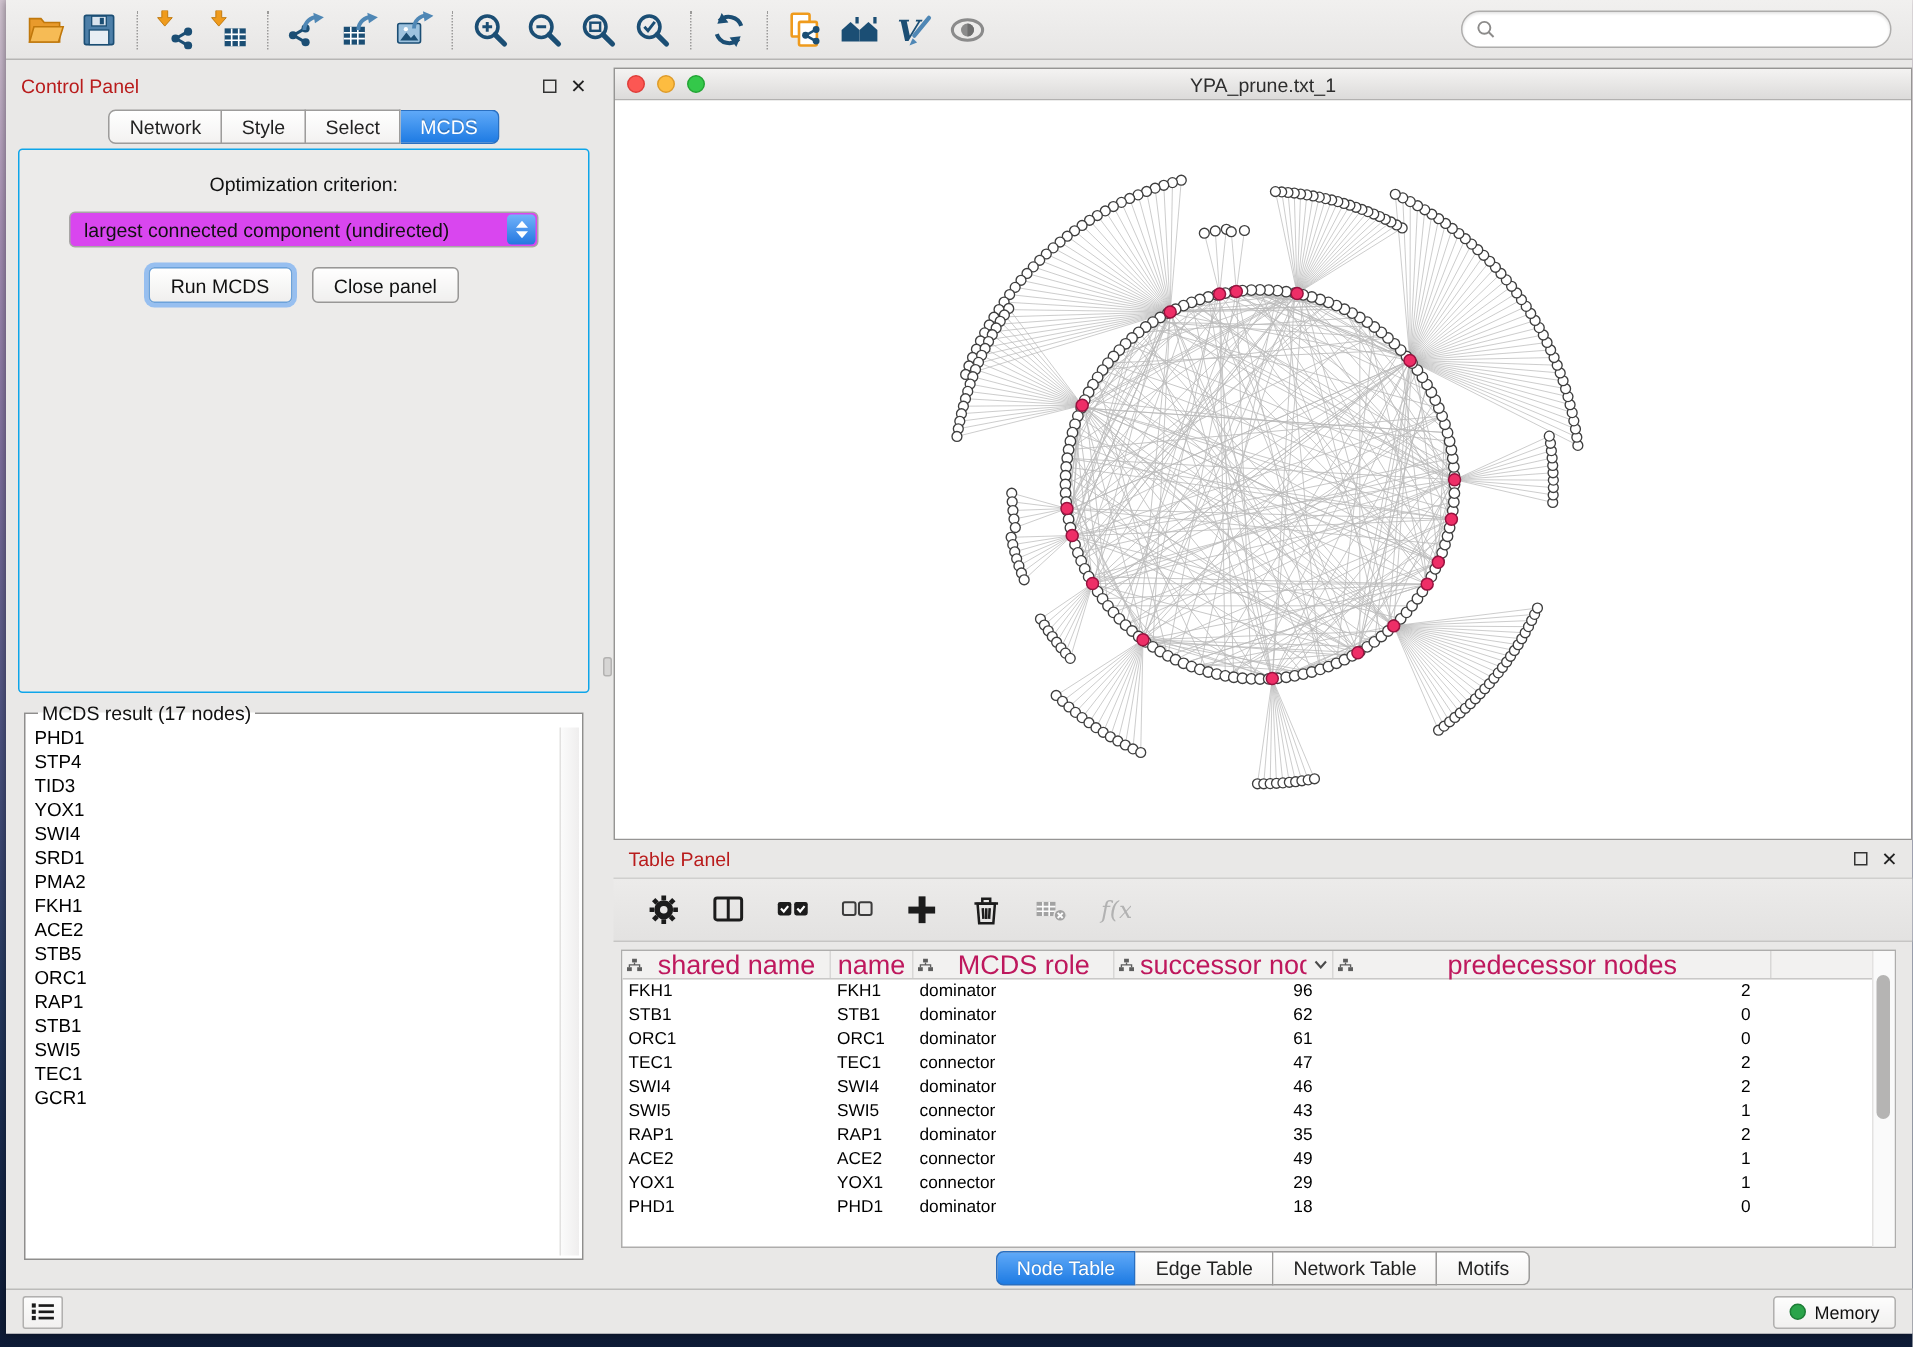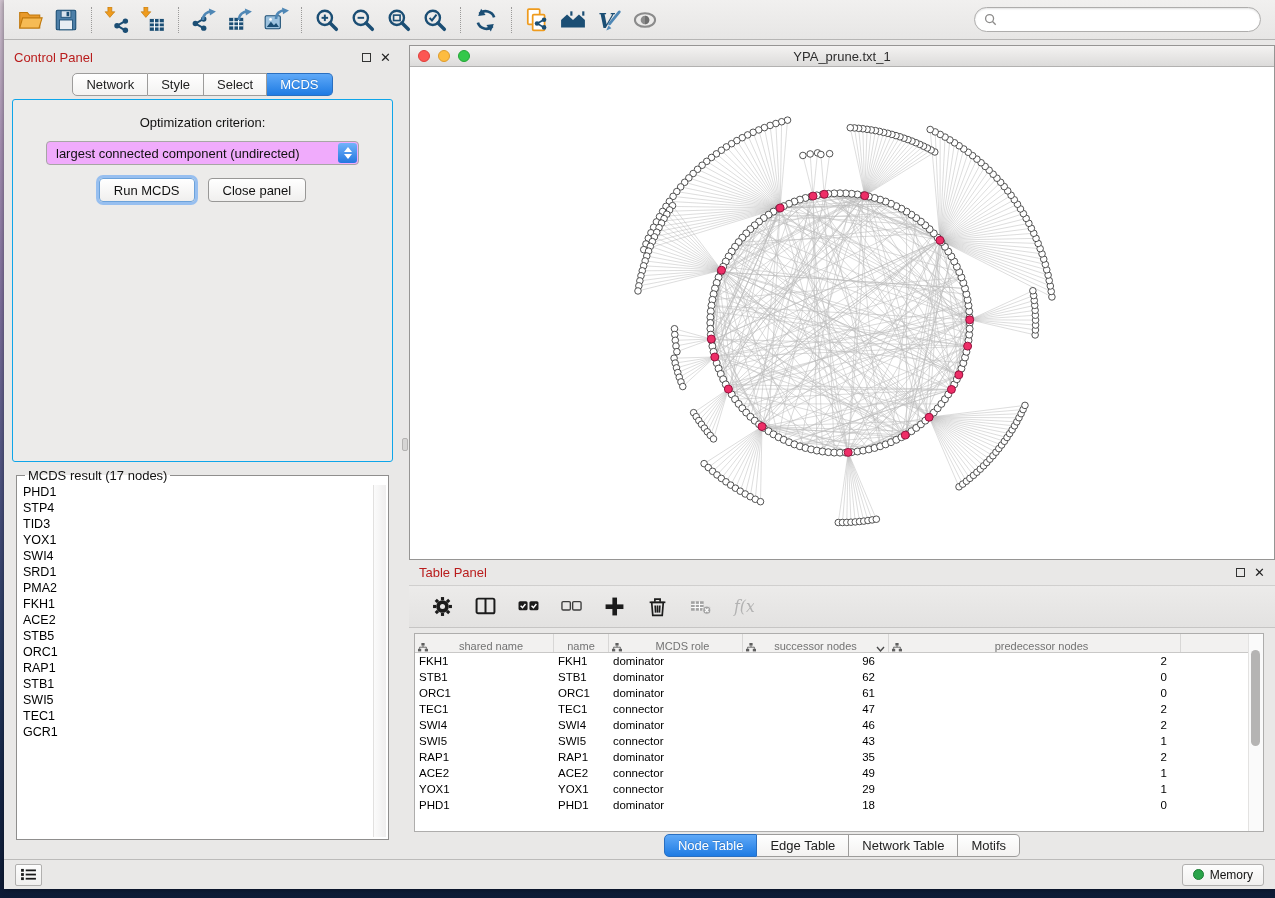--- a/index.html
+++ b/index.html
@@ -52,21 +52,21 @@
     color:#fff; border-color:#2a6fc0; text-shadow:0 -1px 0 rgba(0,0,0,.2);
   }
   #cp-tabbar { margin-top:3px; }
   #cp-box {
     margin:3px 8px 0 8px; height:363px; flex:none;
     background:#ecebea; border:1px solid #0ea5e9; border-radius:3px;
   }
   #opt-label { text-align:center; font-size:13px; margin-top:15px; color:#111; }
   #dropdown {
     width:313px; height:24px; margin:11px auto 0 auto; position:relative;
-    background:#f0abfc; border:1px solid #a7a6a5; border-radius:4px;
+    background:#d946ef; border:1px solid #a7a6a5; border-radius:4px;
     font-size:13px; display:flex; align-items:center; padding-left:9px; color:#111;
   }
   #dd-stepper {
     position:absolute; right:1px; top:1px; width:19px; height:20px; border-radius:3px;
     background:linear-gradient(#71b3fa,#2477e0);
     display:flex; flex-direction:column; align-items:center; justify-content:center; gap:2px;
   }
   #btn-row { display:flex; justify-content:center; gap:13px; margin-top:13px; }
   .pbtn {
     height:24px; padding:0 14px; font-size:13px; color:#111;
@@ -117,21 +117,21 @@
   }
   .tpbtn { width:24px; height:24px; display:flex; align-items:center; justify-content:center; }
   .tpbtn.disabled { opacity:.9; }
   #table-wrap {
     flex:1; margin:5px 11px 0 5px; background:#fff; border:1px solid #aeadac;
     display:flex; min-height:0; position:relative;
   }
   #table-main { flex:1; display:flex; flex-direction:column; min-width:0; }
   #thead { display:flex; height:19px; flex:none; background:#f2f1f0; border-bottom:1px solid #c9c8c7; }
   .th {
-    display:flex; align-items:flex-end; font-size:11px; color:#737373;
+    display:flex; align-items:center; font-size:18px; color:#be185d;
     border-right:1px solid #d8d7d6; padding:0 3px; position:relative;
   }
   .th .lbl { flex:1; text-align:center; white-space:nowrap; overflow:hidden; }
   .th:last-child { border-right:none; }
   #tbody { flex:1; overflow:hidden; }
   .tr { display:flex; height:16px; align-items:center; }
   .td { font-size:11.5px; color:#000; white-space:nowrap; overflow:hidden; padding:0 4px; }
   .td.num { text-align:right; }
   #tscroll { width:15px; flex:none; background:#fafafa; border-left:1px solid #e3e2e1; position:relative; }
   #tscroll .thumb {

